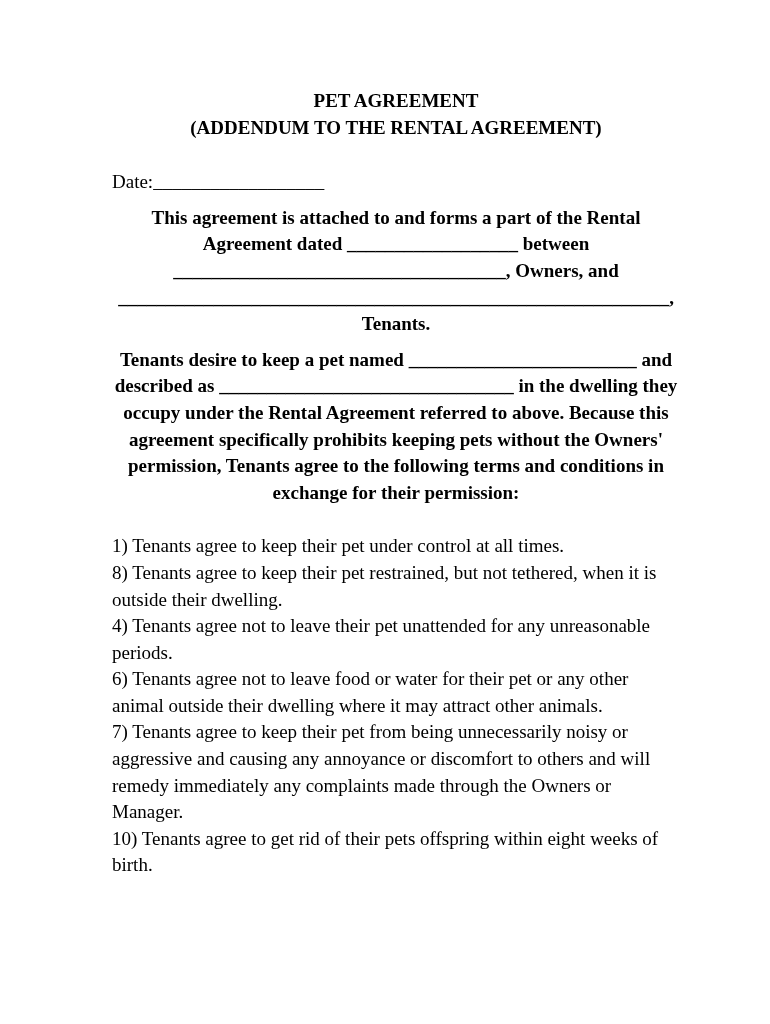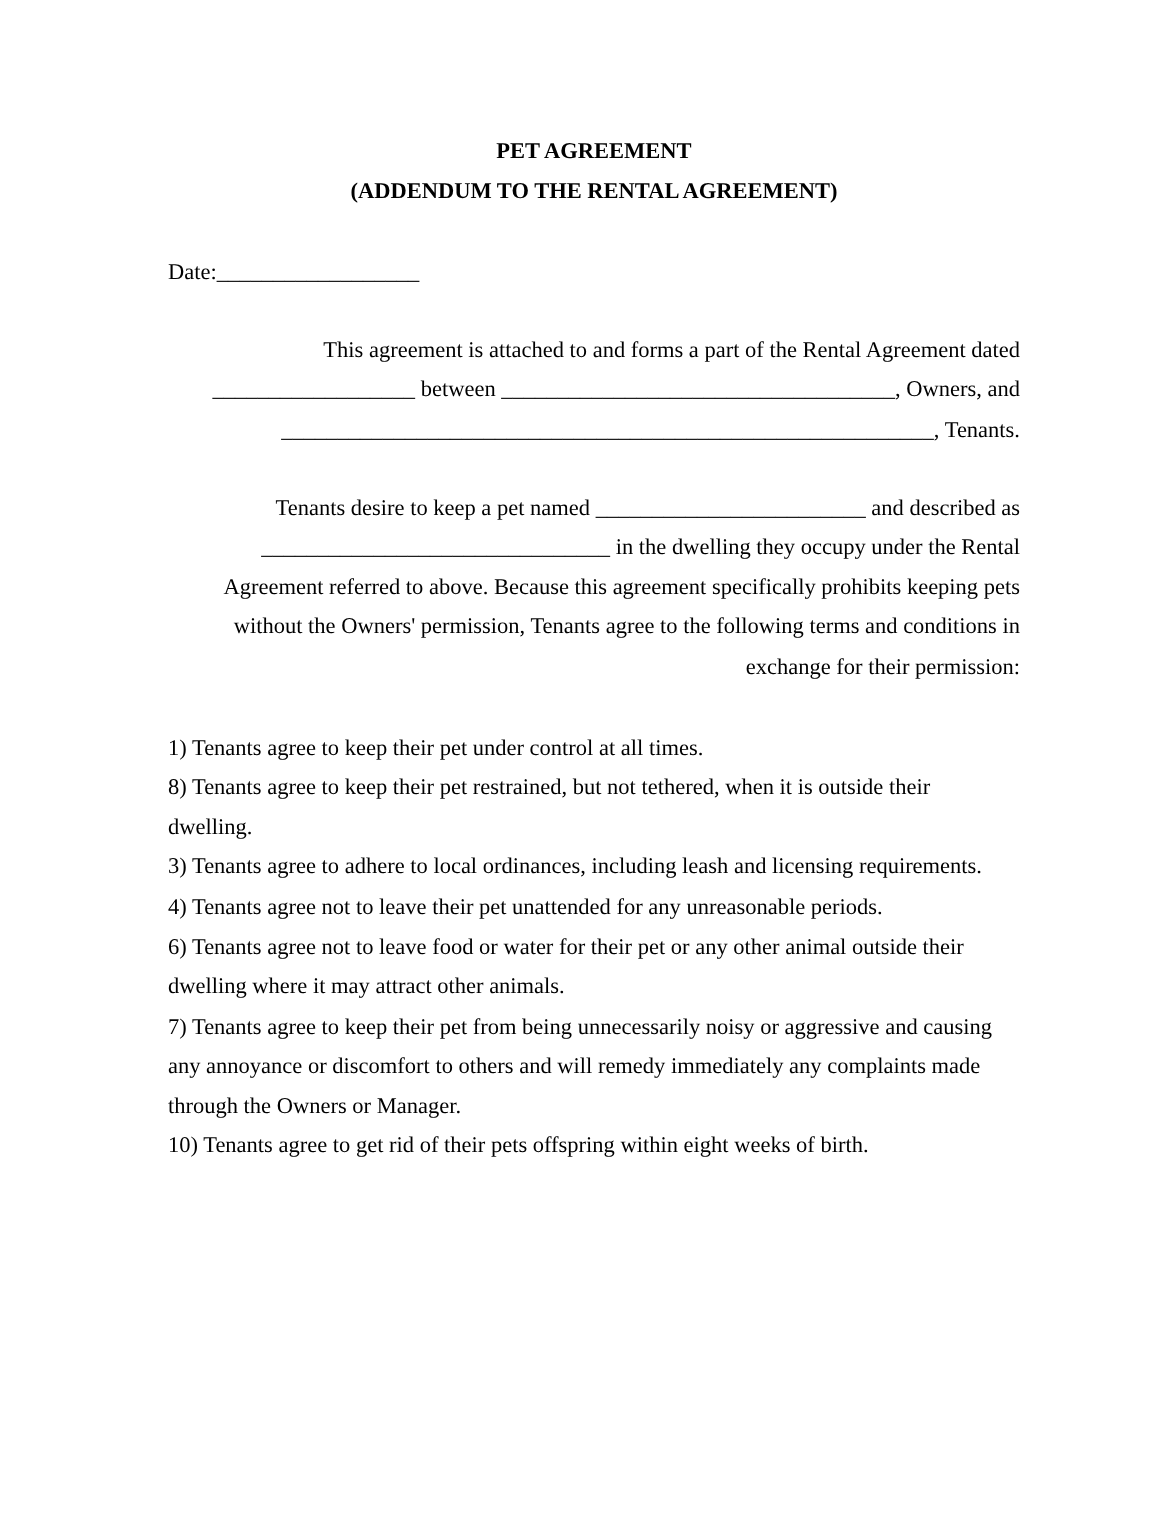--- a/index.html
+++ b/index.html
@@ -8,40 +8,41 @@
     background: #ffffff;
   }
   .page {
     position: relative;
     width: 770px;
     height: 1024px;
     background: #ffffff;
     box-sizing: border-box;
     padding: 88px 90px 30px 112px;
     font-family: "Liberation Serif", "DejaVu Serif", serif;
-    font-size: 15px;
+    font-size: 19px;
     line-height: 26.6px;
     color: #000000;
     overflow: hidden;
   }
   .title-block {
     text-align: center;
     font-weight: bold;
   }
   .title-line {
     white-space: nowrap;
   }
   .date-line {
     margin-top: 28px;
   }
   .date-line .blank {
   }
   .para {
-    margin: 25px 0 0 0;
-    text-align: right;
+    margin: 9px 0 0 0;
+    text-align: center;
+    font-weight: bold;
   }
   .terms {
     margin-top: 27px;
   }
   .term {
     margin: 0;
   }
 </style>
 </head>
 <body>
@@ -57,20 +58,19 @@
     <span>Date:</span><span class="blank">__________________</span>
   </div>
 
   <p class="para">This agreement is attached to and forms a part of the Rental Agreement dated __________________ between ___________________________________, Owners, and __________________________________________________________, Tenants.</p>
 
   <p class="para">Tenants desire to keep a pet named ________________________ and described as _______________________________ in the dwelling they occupy under the Rental Agreement referred to above.  Because this agreement specifically prohibits keeping pets without the Owners' permission, Tenants agree to the following terms and conditions in exchange for their permission:</p>
 
   <section class="terms">
     <p class="term">1) Tenants agree to keep their pet under control at all times.</p>
     <p class="term">8) Tenants agree to keep their pet restrained, but not tethered, when it is outside their dwelling.</p>
-    <p class="term">3) Tenants agree to adhere to local ordinances, including leash and licensing requirements.</p>
     <p class="term">4) Tenants agree not to leave their pet unattended for any unreasonable periods.</p>
     <p class="term">6) Tenants agree not to leave food or water for their pet or any other animal outside their dwelling where it may attract other animals.</p>
     <p class="term">7) Tenants agree to keep their pet from being unnecessarily noisy or aggressive and causing any annoyance or discomfort to others and will remedy immediately any complaints made through the Owners or Manager.</p>
     <p class="term">10) Tenants agree to get rid of their pets offspring within eight weeks of birth.</p>
   </section>
 
 </div>
 
 </body></html>

